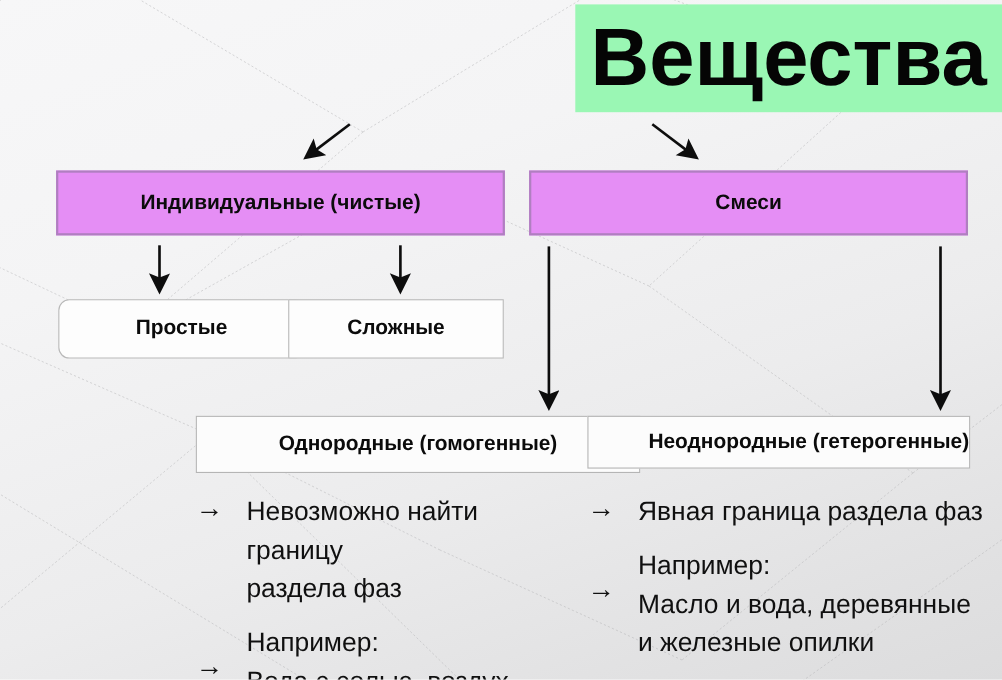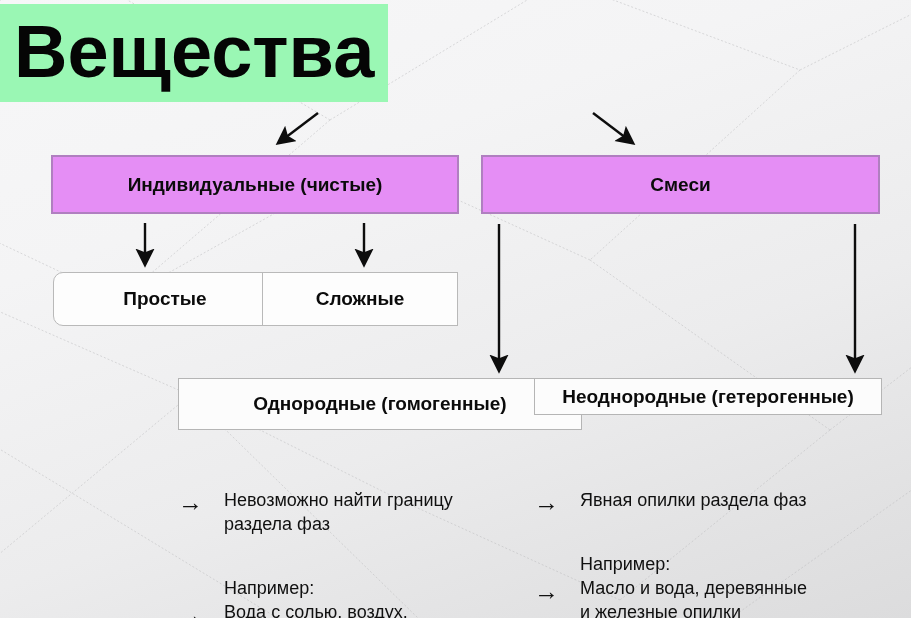--- a/index.html
+++ b/index.html
@@ -27,21 +27,21 @@
     position: absolute;
     inset: 0;
     pointer-events: none;
   }
 
   
   #title-wrap {
     position: absolute;
     left: 0; right: 0;
     top: 4px;
-    text-align: left;
+    text-align: right;
   }
   #title {
     display: inline-block;
     background: #9af7b4;
     color: #050505;
     font-size: 74px;
     line-height: 82px;
     font-weight: 700;
     letter-spacing: 0px;
     padding: 7px 14px 9px 14px;
@@ -78,21 +78,21 @@
     font-size: 19px;
     font-weight: 700;
     font-family: "Liberation Sans", sans-serif;
   }
 
   #box-individual { left: 51px;  top: 155px; width: 408px; height: 59px; }
   #box-mixtures   { left: 481px; top: 155px; width: 399px; height: 59px; }
   #box-simple     { left: 53px;  top: 272px; width: 224px; height: 54px; border-radius: 10px; }
   #box-complex    { left: 262px; top: 272px; width: 196px; height: 54px; }
   #box-homogeneous   { left: 178px; top: 378px; width: 404px; height: 52px; }
-  #box-heterogeneous { left: 534px; top: 378px; width: 348px; height: 37px; }
+  #box-heterogeneous { left: 534px; top: 378px; width: 348px; height: 48px; justify-content: flex-end; }
 
   
   #arrows {
     position: absolute;
     inset: 0;
     pointer-events: none;
   }
 
   
   .notes-col {
@@ -113,24 +113,23 @@
     position: absolute;
     left: 0;
     top: 1px;
     font-size: 25px;
     line-height: 26px;
     color: #111;
   }
   .note-arrow.low { top: 26px; }
   .note-text {
     display: block;
-    font-size: 18px;
-    line-height: 24px;
+    font-size: 24px;
+    line-height: 35px;
     white-space: pre-line;
-    margin-top: 40px;
   }
 </style>
 </head>
 <body>
 
 <div id="slide">
 
   <svg id="bg-pattern" width="911" height="618" viewBox="0 0 911 618" preserveAspectRatio="none">
     <g stroke="#b8b8ba" stroke-width="0.9" fill="none" opacity="0.55" stroke-dasharray="2 2">
       <line x1="-40" y1="10" x2="250" y2="-60"></line>
@@ -212,21 +211,21 @@
     <div class="note">
       <span class="note-arrow low">→</span>
       <span class="note-text">Например:
 Вода с солью, воздух.</span>
     </div>
   </div>
 
   <div class="notes-col" id="notes-right">
     <div class="note">
       <span class="note-arrow">→</span>
-      <span class="note-text">Явная опилки раздела фаз</span>
+      <span class="note-text">Явная граница раздела фаз</span>
     </div>
     <div class="note">
       <span class="note-arrow low">→</span>
       <span class="note-text">Например:
 Масло и вода, деревянные
 и железные опилки</span>
     </div>
   </div>
 
 </div>

